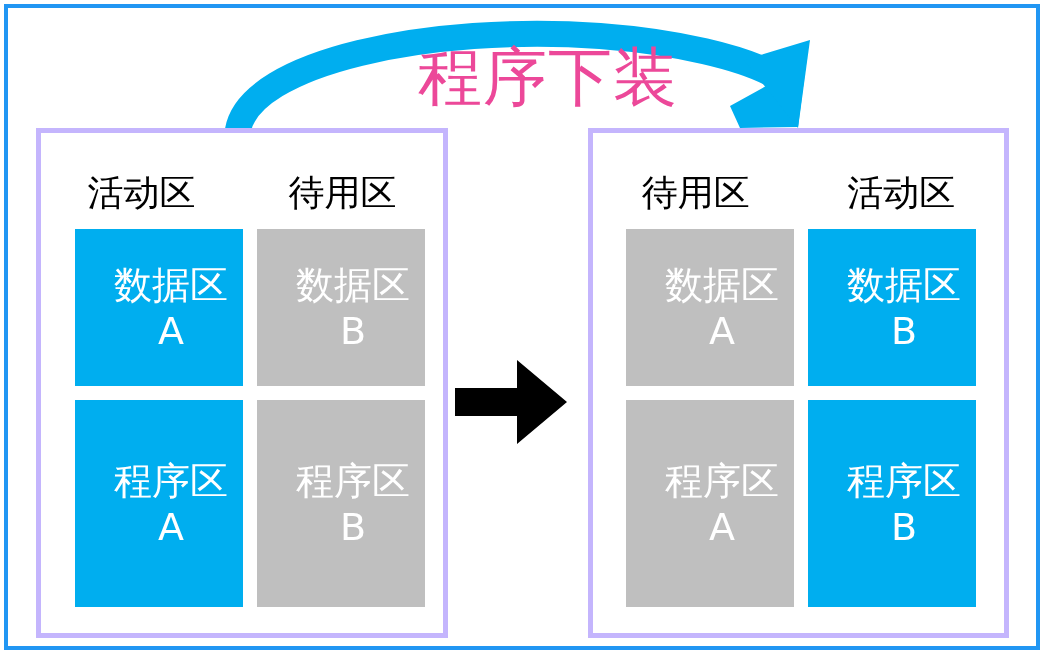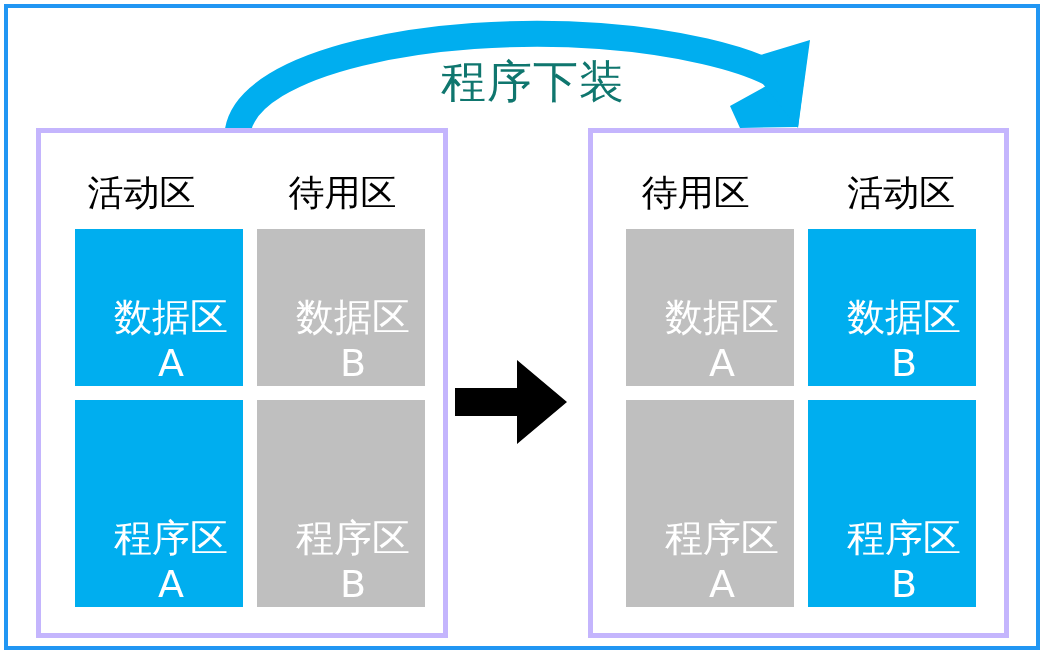--- a/index.html
+++ b/index.html
@@ -37,25 +37,26 @@
     height: 658px;
     pointer-events: none;
   }
   
   #title {
     position: absolute;
     left: 418px;
     top: 52px;
     width: 230px;
     text-align: center;
-    font-size: 45px;
+    font-size: 64px;
     line-height: 60px;
-    color: #0f766e;
+    color: #ec4899;
     letter-spacing: 1px;
     white-space: nowrap;
+    font-family: Liberation Mono, monospace;
   }
   
   .panel {
     position: absolute;
     box-sizing: border-box;
     border: 5px solid #c4b5fd;
     background: #ffffff;
     top: 128px;
     height: 510px;
   }
@@ -89,21 +90,21 @@
     grid-template-rows: 157px 207px;
     column-gap: 14px;
     row-gap: 14px;
   }
   #panel-right .tiles-grid { left: 33px; right: 33px; }
 
   .tile {
     display: flex;
     flex-direction: column;
     align-items: center;
-    justify-content: flex-end;
+    justify-content: center;
     color: #ffffff;
     font-size: 38px;
     line-height: 46px;
     text-align: center;
     user-select: none;
     padding-left: 24px;
   }
   .tile .tile-kind  { display: block; white-space: nowrap; }
   .tile .tile-bank  { display: block; white-space: nowrap; }
   .tile.active   { background: #00aeef; }

